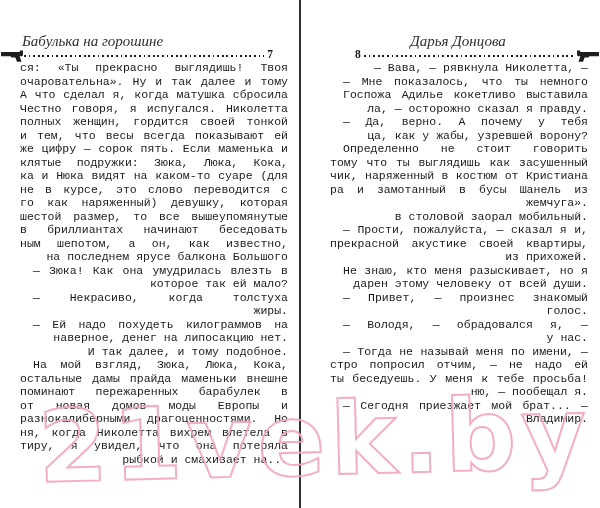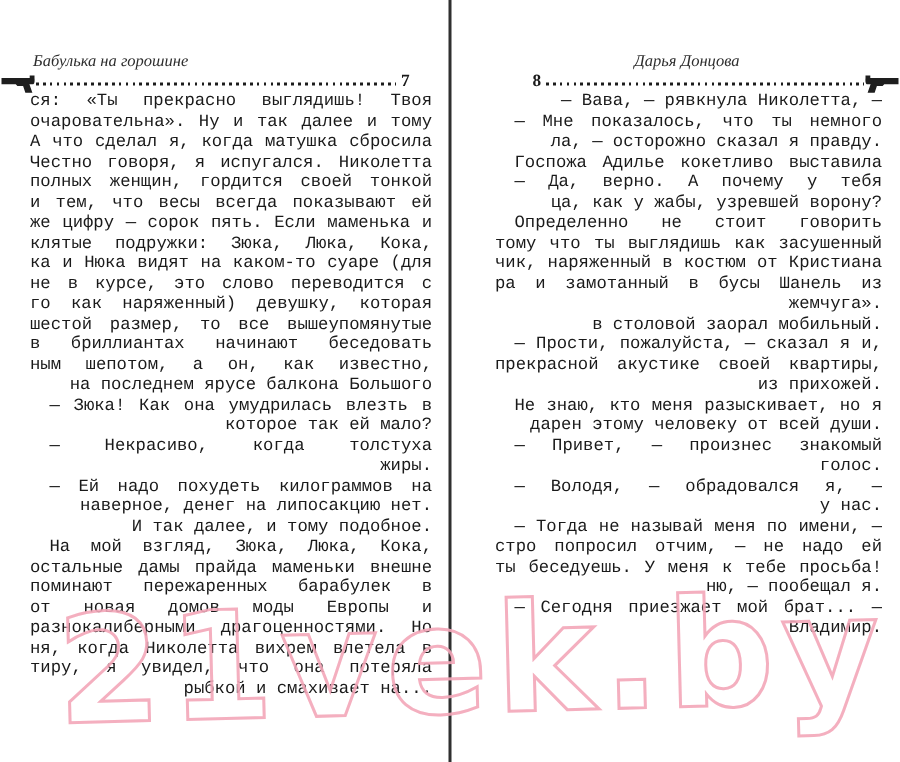--- a/index.html
+++ b/index.html
@@ -6,21 +6,21 @@
   body{
     width:600px;height:508px;background:#ffffff;position:relative;
     overflow:hidden;font-family:"Liberation Serif",serif;color:#1a1a1a;
   }
   .spread{position:absolute;inset:0;}
   .divider{position:absolute;left:299px;top:0;width:2px;height:508px;background:#2f2f2f;}
   .page{position:absolute;top:36px;}
   .page.left{left:20px;width:268px;}
   .page.right{left:330px;width:258px;}
   .running-title{
-    font-style:italic;font-size:11px;line-height:11px;color:#2e2e2e;
+    font-style:italic;font-size:15px;line-height:11px;color:#2e2e2e;
     white-space:nowrap;
   }
   .page.left .running-title{padding-left:2px;text-align:left;}
   .page.right .running-title{text-align:center;padding-right:2px;}
   .rule-row{
     position:absolute;top:12px;height:14px;display:flex;align-items:center;
   }
   .page.left .rule-row{left:-20px;width:276px;}
   .page.right .rule-row{left:22px;width:248px;}
   .dots{
@@ -108,22 +108,22 @@
       <span class="dots"></span>
       <span class="gun">
         <svg viewBox="0 0 24 13" xmlns="http://www.w3.org/2000/svg">
           <path d="M1 3 L1 1.4 L4.2 1.4 L4.2 3 L23 3 L23 7.2 L13.5 7.2 L12.4 8.4 L8.6 8.4 L7.1 12.8 L2.4 12.8 L4.4 7.2 L1.8 7.2 Q0.6 6.4 1 3 Z" fill="#1e1e1e"></path>
         </svg>
       </span>
     </div>
     <div class="page-body">
         <div class="line ind">— Вава, — рявкнула Николетта, — отвечай!</div>
         <div class="line ind jst">— Мне показалось, что ты немного похуде-</div>
+        <div class="line ind jst">Госпожа Адилье кокетливо выставила вперед</div>
         <div class="line">ла, — осторожно сказал я правду.</div>
-        <div class="line ind jst">Госпожа Адилье кокетливо выставила вперед</div>
         <div class="line ind jst">— Да, верно. А почему у тебя выражение ли-</div>
         <div class="line">ца, как у жабы, узревшей ворону?</div>
         <div class="line ind jst">Определенно не стоит говорить правду: «По-</div>
         <div class="line jst">тому что ты выглядишь как засушенный кузне-</div>
         <div class="line jst">чик, наряженный в костюм от Кристиана Дио-</div>
         <div class="line jst">ра и замотанный в бусы Шанель из настоящего</div>
         <div class="line">жемчуга».</div>
         <div class="line">в столовой заорал мобильный.</div>
         <div class="line ind jst">— Прости, пожалуйста, — сказал я и, радуясь</div>
         <div class="line jst">прекрасной акустике своей квартиры, выскочил</div>

